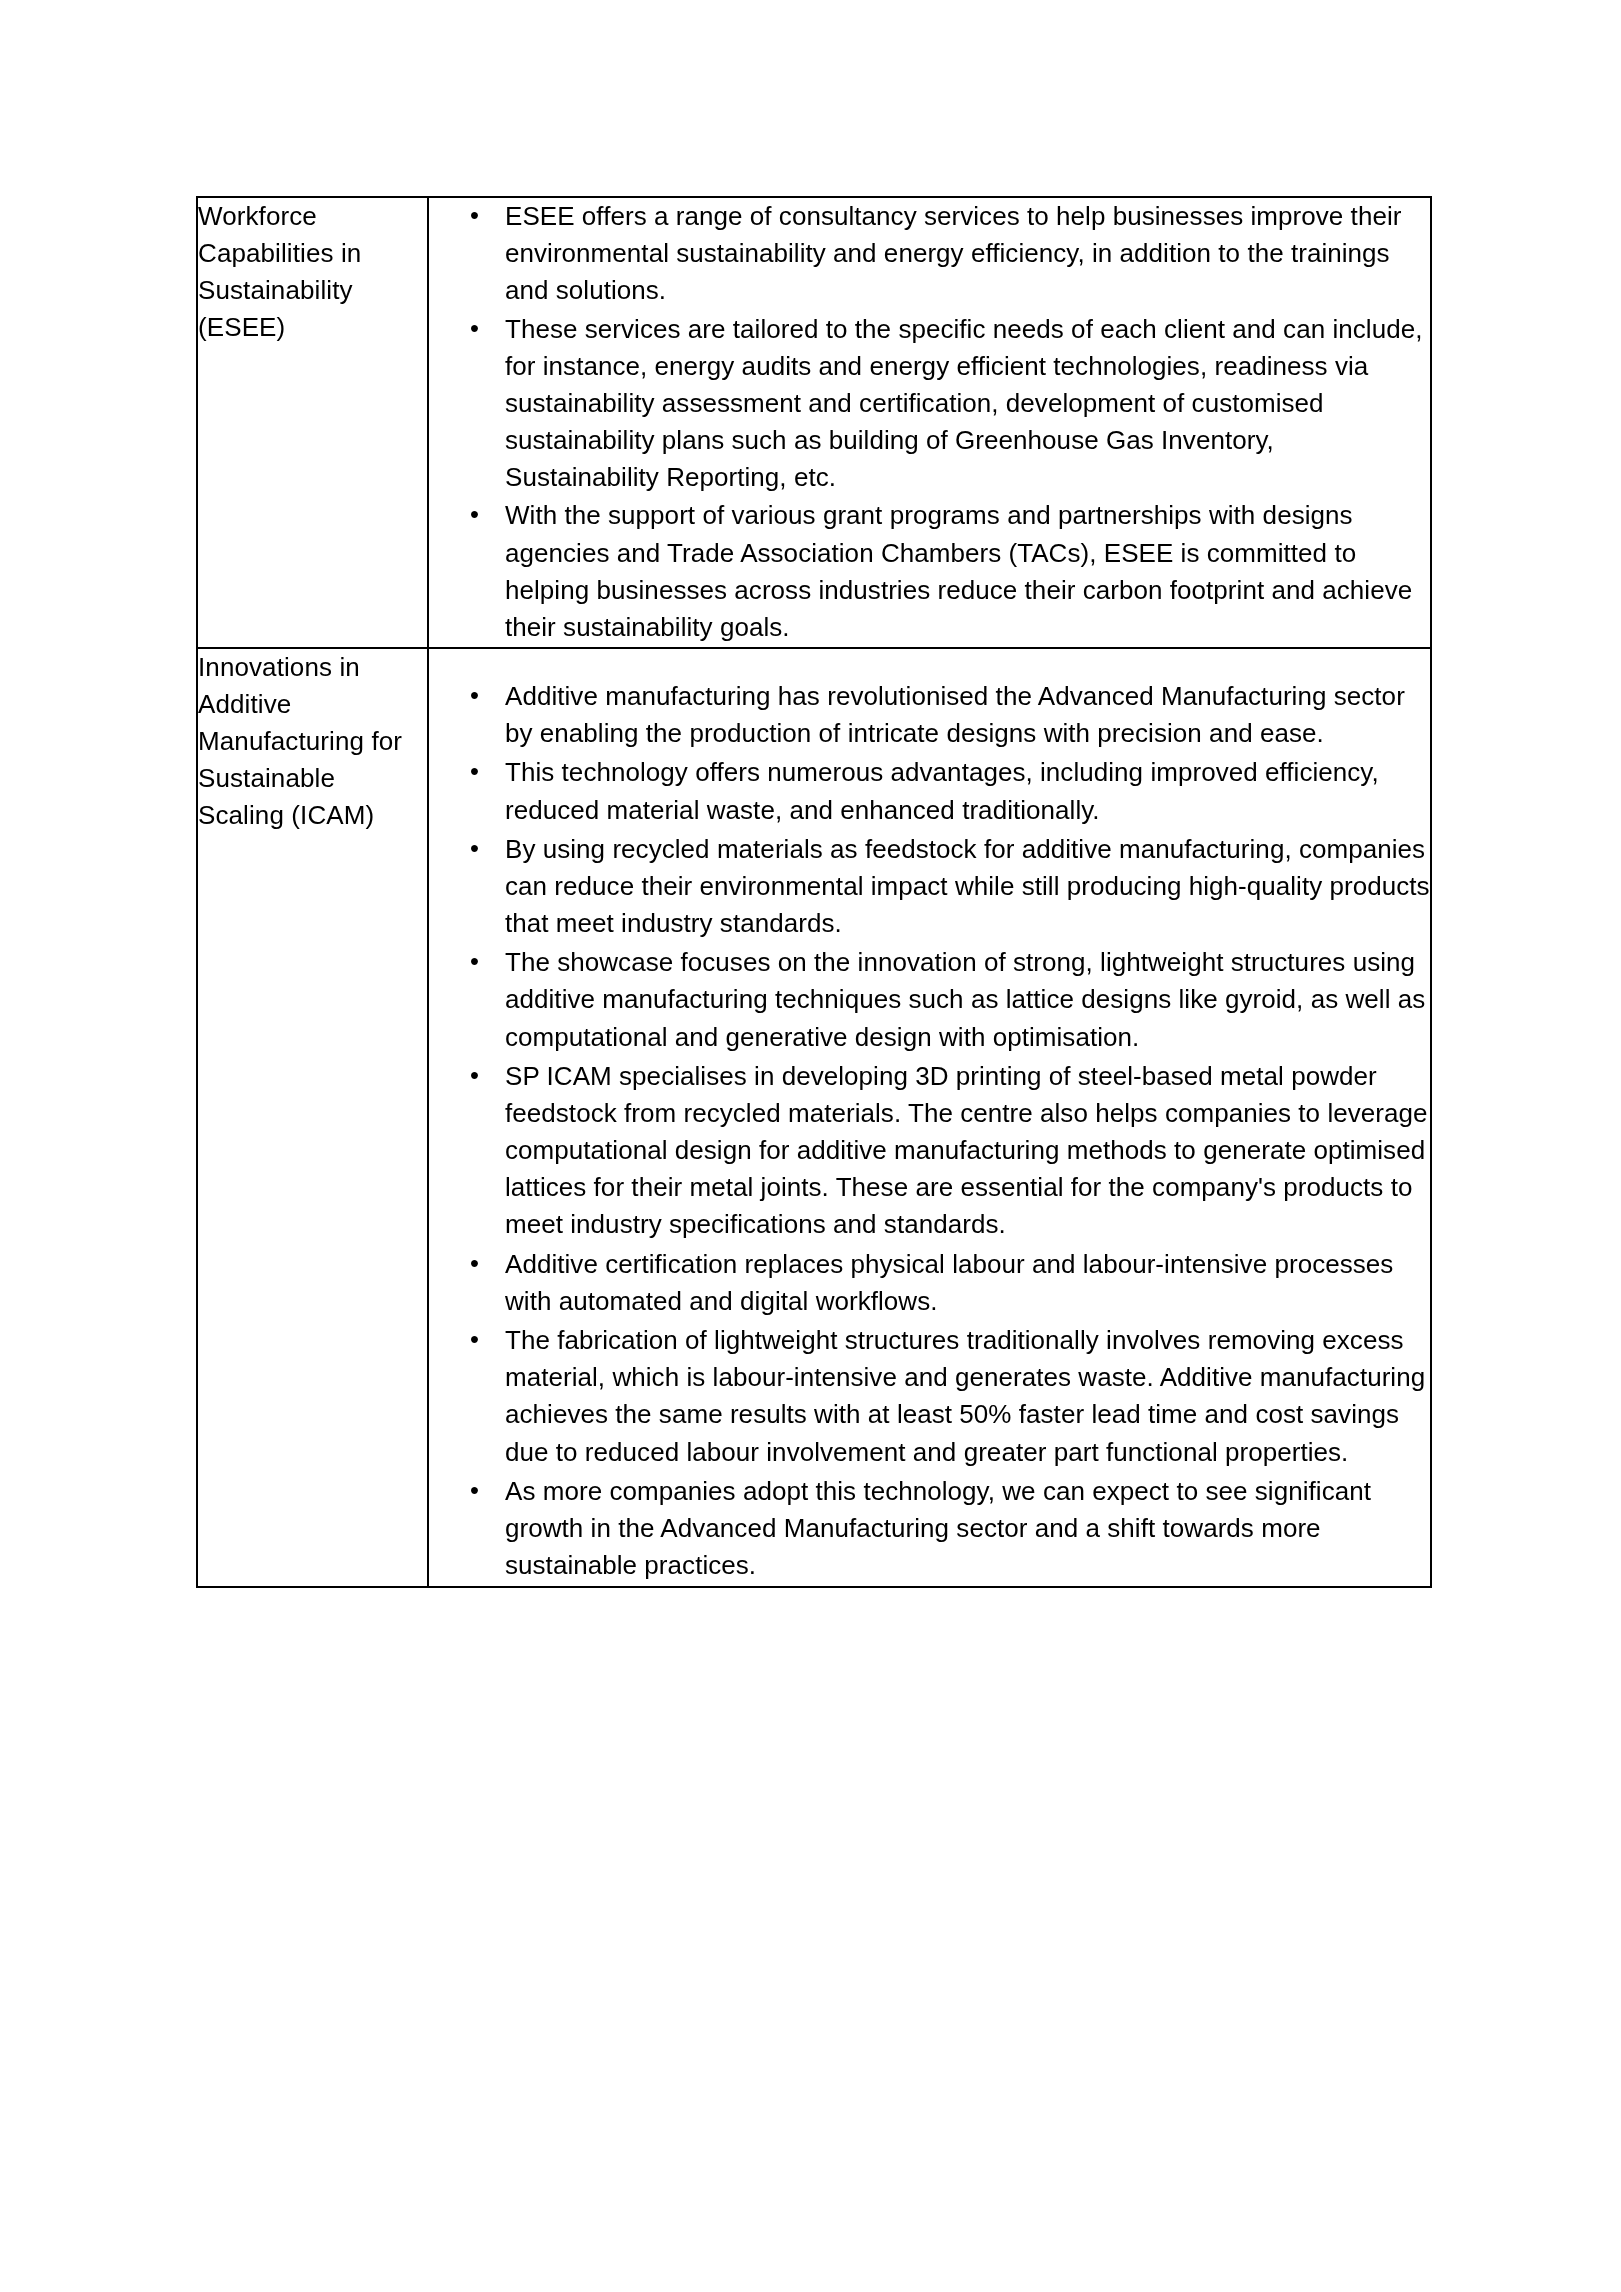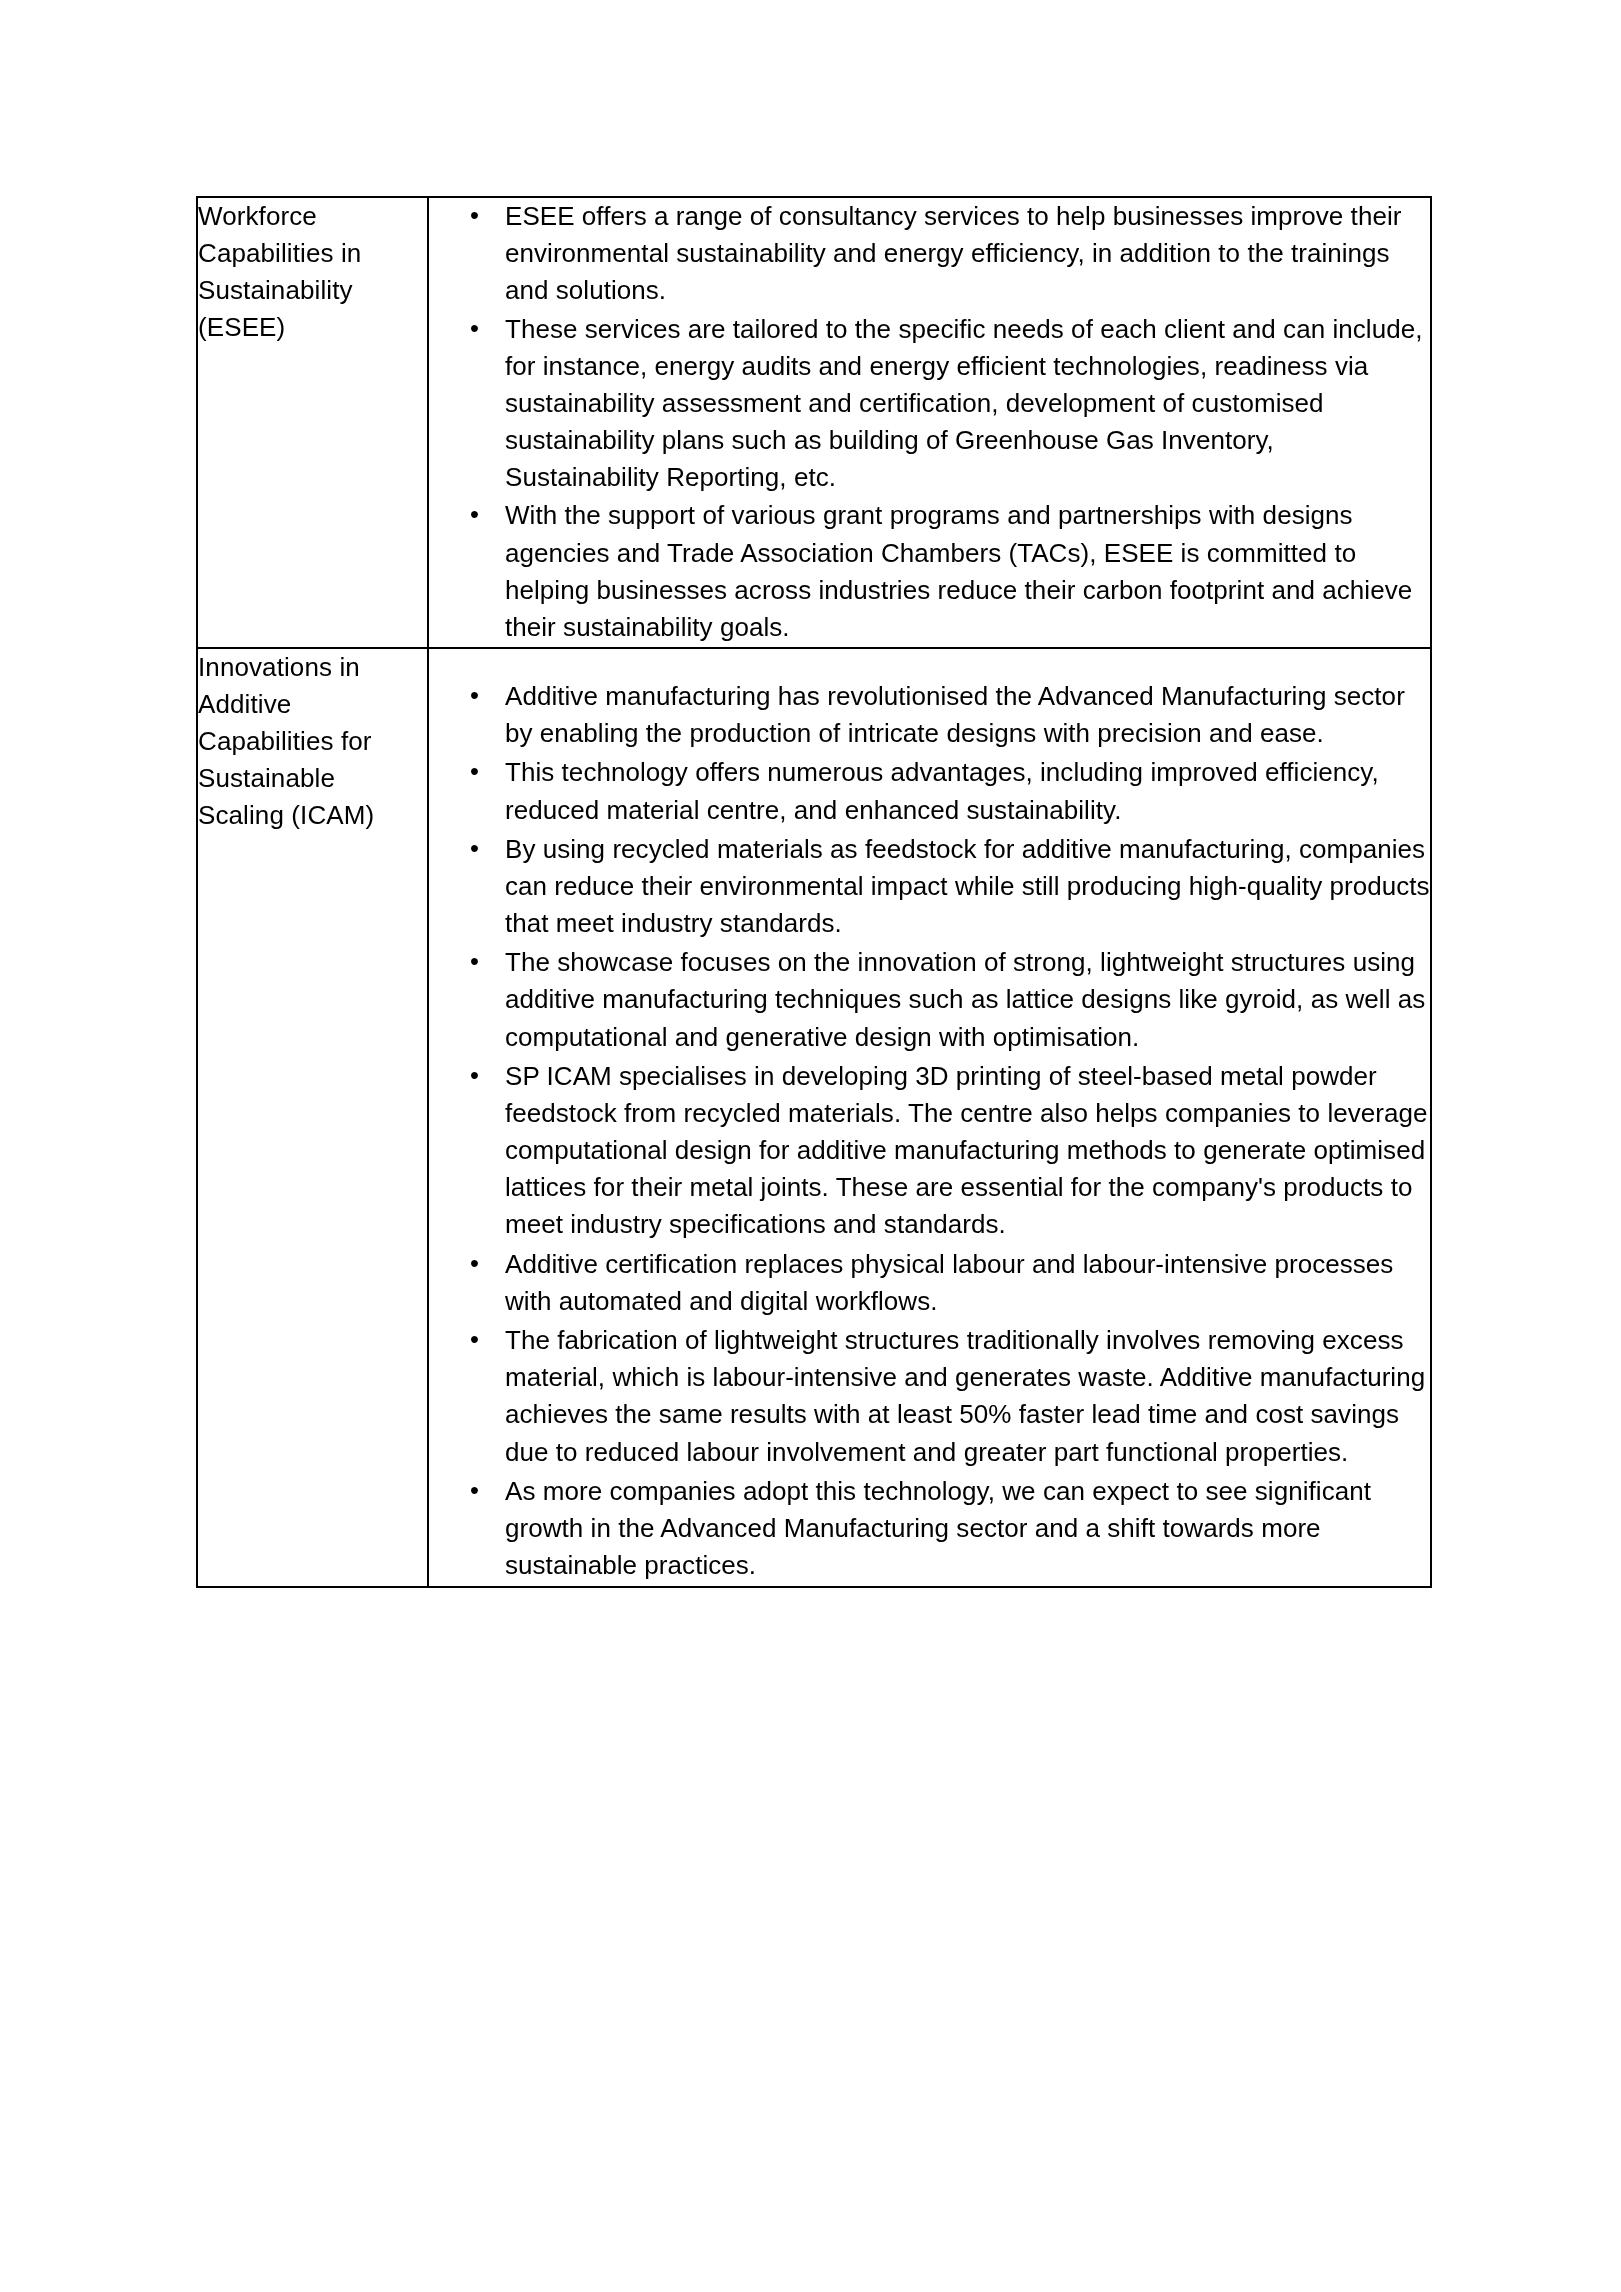--- a/index.html
+++ b/index.html
@@ -85,26 +85,26 @@
         <td class="content-cell first">
           <ul class="bullets">
             <li><span class="bullet-dot">•</span><span>ESEE offers a range of consultancy services to help businesses improve their environmental sustainability and energy efficiency, in addition to the trainings and solutions.</span></li>
             <li><span class="bullet-dot">•</span><span>These services are tailored to the specific needs of each client and can include, for instance, energy audits and energy efficient technologies, readiness via sustainability assessment and certification, development of customised sustainability plans such as building of Greenhouse Gas Inventory, Sustainability Reporting, etc.</span></li>
             <li><span class="bullet-dot">•</span><span>With the support of various grant programs and partnerships with designs agencies and Trade Association Chambers (TACs), ESEE is committed to helping businesses across industries reduce their carbon footprint and achieve their sustainability goals.</span></li>
           </ul>
         </td>
       </tr>
       <tr>
         <td class="label-cell">
-          <div class="label-text">Innovations in Additive Capabilities for Sustainable Scaling (ICAM)</div>
+          <div class="label-text">Innovations in Additive Manufacturing for Sustainable Scaling (ICAM)</div>
         </td>
         <td class="content-cell second">
           <ul class="bullets">
             <li><span class="bullet-dot">•</span><span>Additive manufacturing has revolutionised the Advanced Manufacturing sector by enabling the production of intricate designs with precision and ease.</span></li>
-            <li><span class="bullet-dot">•</span><span>This technology offers numerous advantages, including improved efficiency, reduced material centre, and enhanced sustainability.</span></li>
+            <li><span class="bullet-dot">•</span><span>This technology offers numerous advantages, including improved efficiency, reduced material waste, and enhanced traditionally.</span></li>
             <li><span class="bullet-dot">•</span><span>By using recycled materials as feedstock for additive manufacturing, companies can reduce their environmental impact while still producing high-quality products that meet industry standards.</span></li>
             <li><span class="bullet-dot">•</span><span>The showcase focuses on the innovation of strong, lightweight structures using additive manufacturing techniques such as lattice designs like gyroid, as well as computational and generative design with optimisation.</span></li>
             <li><span class="bullet-dot">•</span><span>SP ICAM specialises in developing 3D printing of steel-based metal powder feedstock from recycled materials. The centre also helps companies to leverage computational design for additive manufacturing methods to generate optimised lattices for their metal joints. These are essential for the company's products to meet industry specifications and standards.</span></li>
             <li><span class="bullet-dot">•</span><span>Additive certification replaces physical labour and labour-intensive processes with automated and digital workflows.</span></li>
             <li><span class="bullet-dot">•</span><span>The fabrication of lightweight structures traditionally involves removing excess material, which is labour-intensive and generates waste. Additive manufacturing achieves the same results with at least 50% faster lead time and cost savings due to reduced labour involvement and greater part functional properties.</span></li>
             <li><span class="bullet-dot">•</span><span>As more companies adopt this technology, we can expect to see significant growth in the Advanced Manufacturing sector and a shift towards more sustainable practices.</span></li>
           </ul>
         </td>
       </tr>
     </tbody>

